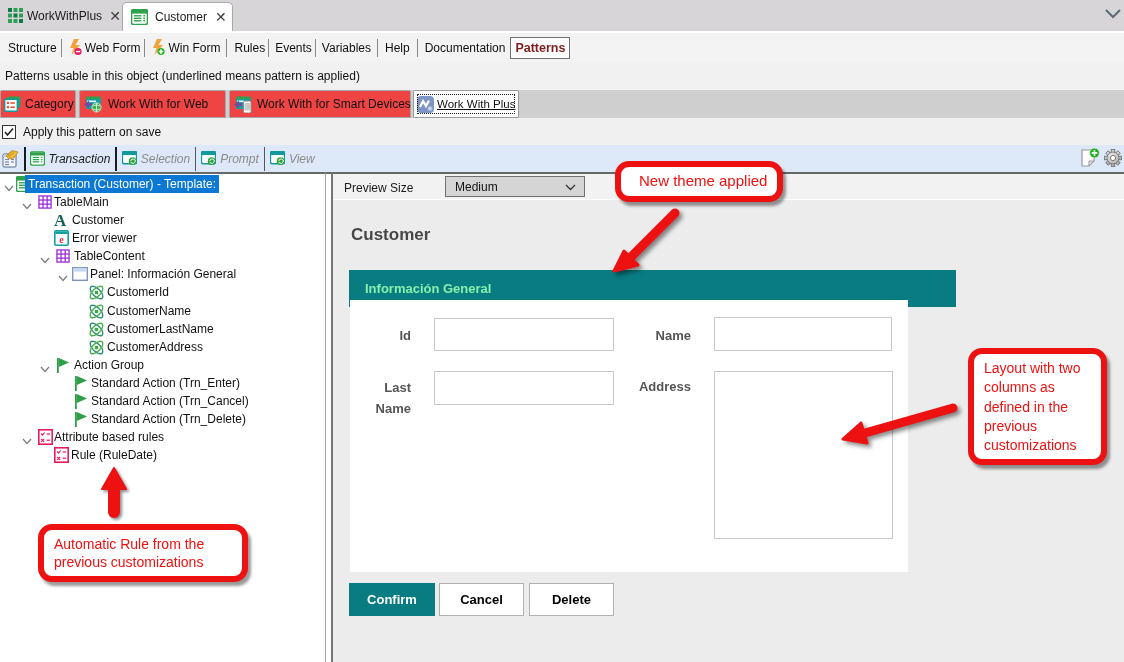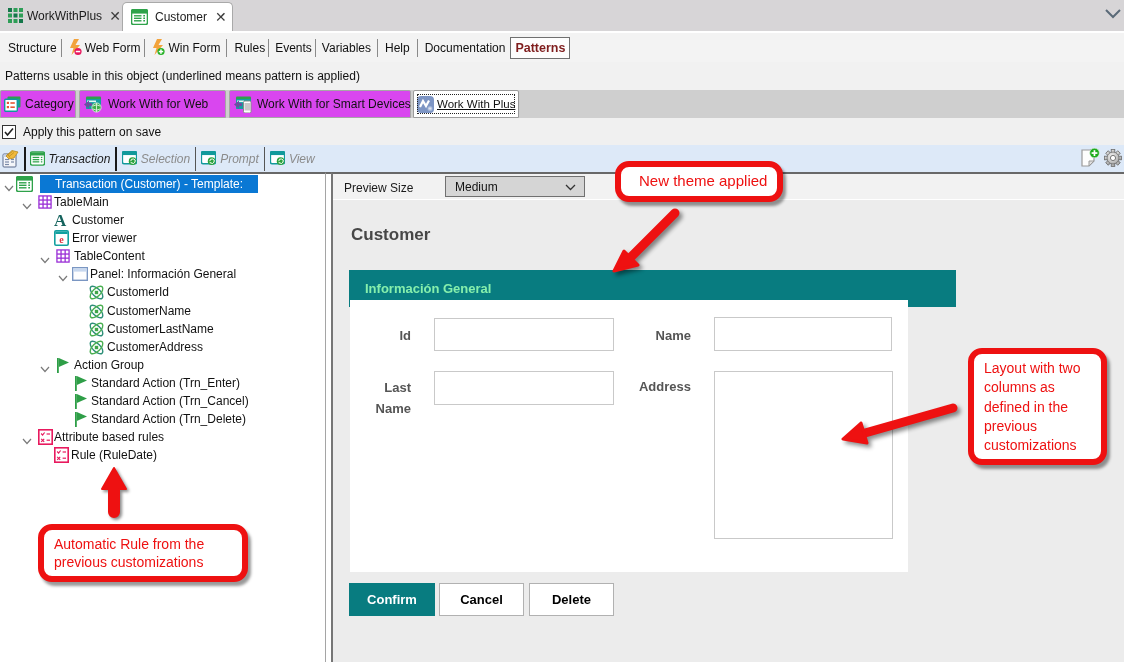--- a/index.html
+++ b/index.html
@@ -18,21 +18,21 @@
 
 #menurow { left:0; top:31px; width:1124px; height:31px; background:#f3f3f3; border-top:2px solid #fff; display:flex; align-items:center; }
 #menurow .mi { color:#111; font-size:12px; }
 #menurow .sep { width:1px; height:18px; background:#8a8a8a; }
 
 
 #inforow { left:0; top:62px; width:1124px; height:28px; background:#f1f1f1; display:flex; align-items:center; font-size:12px; color:#111; }
 
 
 #ptabs { left:0; top:90px; width:1124px; height:28px; background:#cfcfcf; }
-.ptab { position:absolute; top:0px; height:28px; background:#d946ef; border:1px solid #a6a6a6; border-radius:2px 2px 0 0; display:flex; align-items:center; font-size:12px; color:#111; white-space:nowrap; }
+.ptab { position:absolute; top:0px; height:28px; background:#ef4444; border:1px solid #a6a6a6; border-radius:2px 2px 0 0; display:flex; align-items:center; font-size:12px; color:#111; white-space:nowrap; }
 #ptabsel { background:#ffffff; border-color:#9a9a9a; }
 #ptabsel .focusbox { position:absolute; left:3px; top:3px; right:3px; bottom:3px; border:1px dotted #222; }
 
 
 #checkrow { left:0; top:118px; width:1124px; height:27px; background:#f0f0f0; display:flex; align-items:center; font-size:12px; color:#111; }
 #cbx { width:14px; height:14px; border:1.4px solid #333; background:#fff; margin-left:2px; position:relative; }
 
 
 #toolbar { left:0; top:145px; width:1124px; height:27px; background:#dde9f8; display:flex; align-items:center; }
 #toolbar .tsep { width:1.5px; height:24px; background:#1a1a1a; }
@@ -319,21 +319,21 @@
           <g stroke="#2ea24a" stroke-width="1.4">
             <line x1="3" y1="6.8" x2="10.5" y2="6.8"></line>
             <line x1="3" y1="9.3" x2="10.5" y2="9.3"></line>
             <line x1="3" y1="11.8" x2="10.5" y2="11.8"></line>
             <line x1="12.3" y1="6.8" x2="14" y2="6.8"></line>
             <line x1="12.3" y1="9.3" x2="14" y2="9.3"></line>
             <line x1="12.3" y1="11.8" x2="14" y2="11.8"></line>
           </g>
         </svg>
       </span>
-      <span style="position:absolute; left:40px; top:0px; height:18px; background:#0a78d4; color:#fff; display:flex; align-items:center; padding:0 15px;">Transaction (Customer) - Template:</span>
+      <span style="position:absolute; left:25px; top:0px; height:18px; background:#0a78d4; color:#fff; display:flex; align-items:center; padding:0 3px;">Transaction (Customer) - Template:</span>
     </div>
 <div class="trow" style="top:193px; width:326px;">
       <span style="position:absolute; left:22px; top:6px;"><svg width="10" height="7" viewBox="0 0 10 7">
           <path d="M1 1 L5 5.5 L9 1" fill="none" stroke="#7a7a7a" stroke-width="1.2"></path>
         </svg></span>
       <span style="position:absolute; left:38px; top:1px; height:16px; display:flex; align-items:center;">
         <svg width="14" height="14" viewBox="0 0 15 15">
           <g stroke="#9a2fd6" stroke-width="1.4" fill="none">
             <rect x="1" y="1" width="13" height="13"></rect>
             <line x1="5.4" y1="1" x2="5.4" y2="14"></line>

